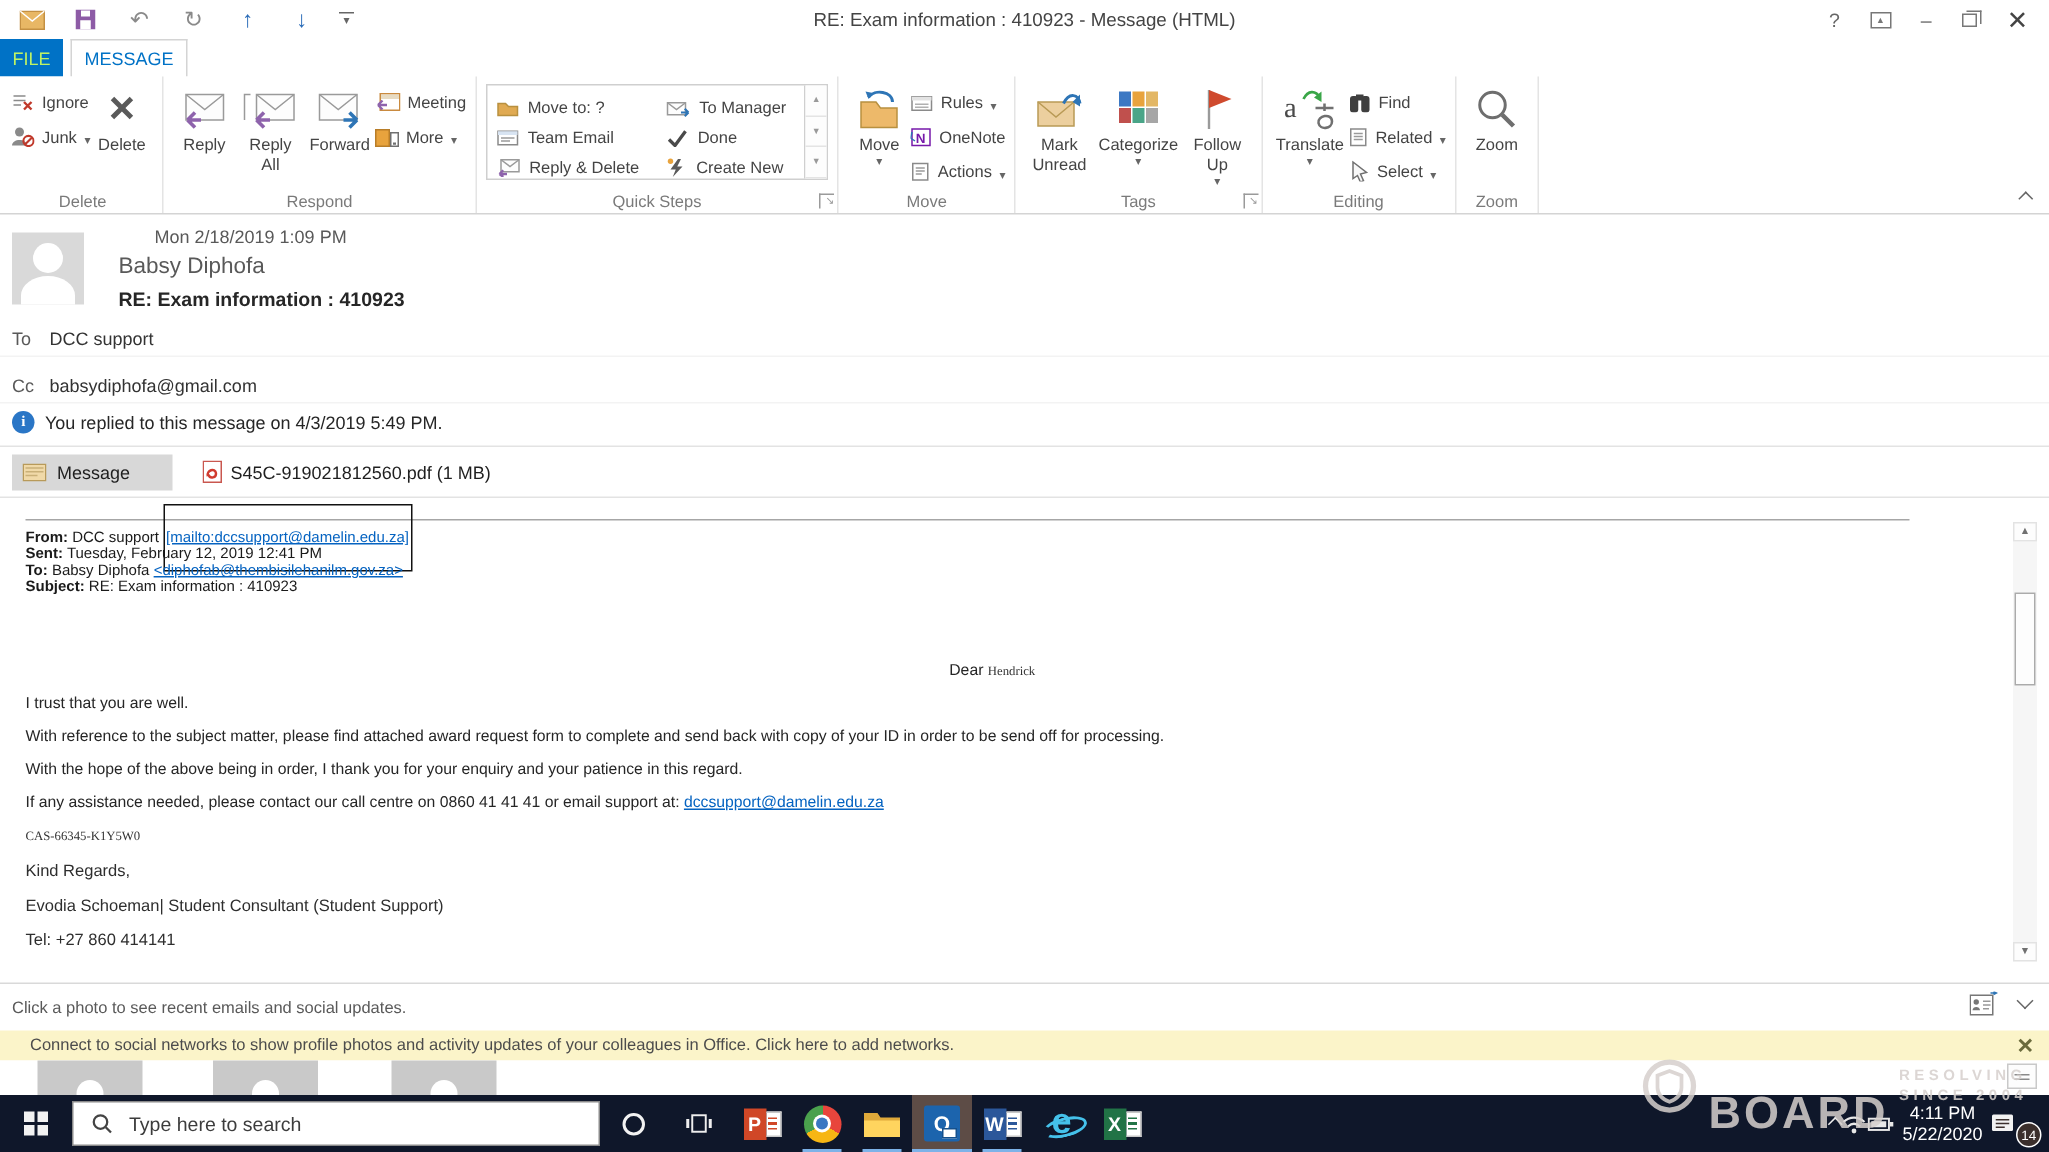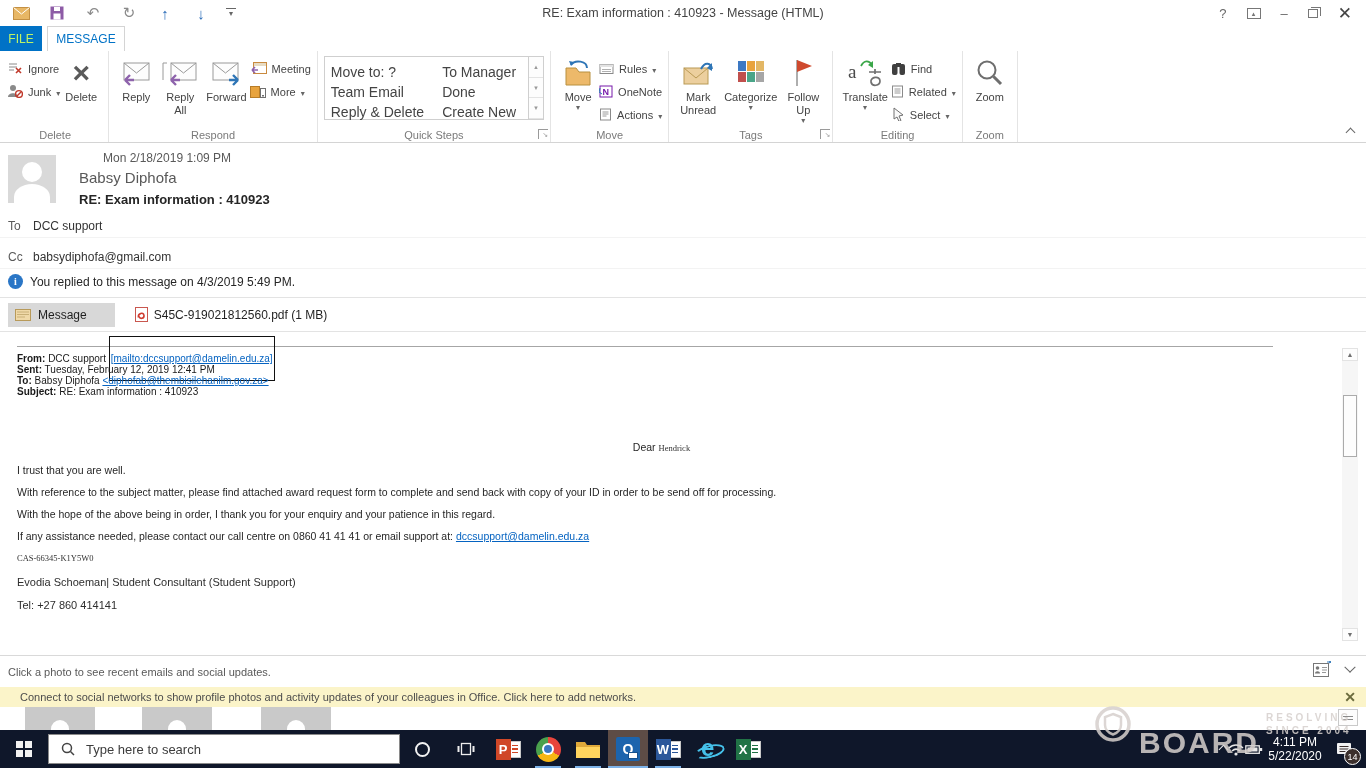--- a/index.html
+++ b/index.html
@@ -35,21 +35,21 @@
   .bigbtn { min-width:42px; display:flex; flex-direction:column; align-items:center; padding:1px 3px; font-size:11px; color:#444; text-align:center; line-height:13px; cursor:default; }
   .bicon { height:36px; display:flex; align-items:center; justify-content:center; }
   .blbl { max-width:62px; }
   .narrow { max-width:40px; }
   .scol { display:flex; flex-direction:column; gap:7px; padding-top:5px; }
   .sbtn { display:flex; align-items:flex-end; gap:5px; font-size:11px; color:#444; height:16px; cursor:default; }
   .caret { font-size:8px; color:#666; line-height:8px; }
   .bigx { font-size:30px; color:#5a5a5a; font-weight:bold; line-height:30px; }
   .qsbox { border:1px solid #cfcfcf; display:flex; margin-top:2px; background:#fff; }
   .qscol { display:flex; flex-direction:column; padding:1px 2px; }
-  .qsitem { display:flex; align-items:flex-start; gap:6px; font-size:14px; color:#444; height:20px; padding:0 10px 0 4px; cursor:default;flex-direction:column; }
+  .qsitem { display:flex; align-items:flex-end; gap:6px; font-size:11px; color:#444; height:20px; padding:0 10px 0 4px; cursor:default; }
   .qsscroll { width:15px; border-left:1px solid #cfcfcf; display:flex; flex-direction:column; }
   .qsscroll span { flex:1; border-bottom:1px solid #e4e4e4; font-size:6px; color:#9a9a9a; display:flex; align-items:center; justify-content:center; background:#fdfdfd; }
   .collapse-chev { position:absolute; right:12px; bottom:6px; width:7px; height:7px; border-top:1.5px solid #666; border-left:1.5px solid #666; transform:rotate(45deg); }
 
   
   .msghead { height:154px; position:relative; padding-top:8px; }
   .avatar { position:absolute; left:8px; top:12px; width:48px; height:48px; background:#d9d9d9; overflow:hidden; }
   .avatar::before { content:""; position:absolute; left:14px; top:7px; width:20px; height:20px; border-radius:50%; background:#fff; }
   .avatar::after { content:""; position:absolute; left:6px; top:29px; width:36px; height:26px; border-radius:50% 50% 0 0; background:#fff; }
   .hdate { margin-left:103px; font-size:12px; color:#595959; }
@@ -117,21 +117,21 @@
   .chrome::before { content:""; position:absolute; left:6.5px; top:6.5px; width:12px; height:12px; border-radius:50%; background:#fff; }
   .chrome::after { content:""; position:absolute; left:8.5px; top:8.5px; width:8px; height:8px; border-radius:50%; background:#3a77c2; }
   .olicon { width:24px; height:24px; background:#1c64ad; border-radius:2px; color:#fff; font-weight:bold; font-size:14px; display:flex; align-items:center; justify-content:center; position:relative; }
   .olicon b { position:absolute; right:2px; bottom:2px; width:10px; height:7px; background:#fff; border:1px solid #15508c; }
   .ie { position:relative; width:26px; height:26px; }
   .ie span { position:absolute; left:6px; top:-2px; font-size:24px; font-weight:bold; color:#45c1ea; }
   .ie::after { content:""; position:absolute; left:0; top:9px; width:26px; height:9px; border:2px solid #45c1ea; border-radius:50%; transform:rotate(-14deg); border-left-color:transparent; }
   .tray { margin-left:auto; display:flex; align-items:center; gap:0; padding-right:5px; }
   .chev-up { width:7px; height:7px; border-top:1.5px solid #eee; border-left:1.5px solid #eee; transform:rotate(45deg); }
   .clock { text-align:center; font-size:12px; color:#fff; line-height:14px; width:64px; }
-  .notif { position:relative; width:34px; height:30px; display:flex; align-items:center;justify-content:center; }
+  .notif { position:relative; width:34px; height:30px; display:flex; align-items:center; }
   .badge { position:absolute; right:0px; bottom:-1px; width:17px; height:17px; border-radius:50%; border:1px solid #fff; background:#3B2F2C; color:#fff; font-size:9px; display:flex; align-items:center; justify-content:center; }
 
   
   .watermark { position:absolute; left:1094px; top:701px; height:46px; display:flex; align-items:center; gap:7px; color:#d6d0cd; opacity:.85; z-index:40; pointer-events:none; }
   .wbrand { font-size:30px; font-weight:bold; letter-spacing:2px; line-height:30px;margin-top:37px; }
   .wtag { font-size:10px; font-weight:bold; letter-spacing:3px; line-height:13px; }
 </style>
 </head>
 <body>
 
@@ -510,20 +510,21 @@
       <div class="bp gap-top">
         <span>Dear</span> <span class="serif-sm">Hendrick</span>
       </div>
       <div class="bp">I trust that you are well.</div>
       <div class="bp">With reference to the subject matter, please find attached award request form to complete and send back with copy of your ID in order to be send off for processing.</div>
       <div class="bp">With the hope of the above being in order, I thank you for your enquiry and your patience in this regard.</div>
       <div class="bp">
         <span>If any assistance needed,  please contact our  call centre on 0860 41 41 41 or email support at: </span><a class="lnk">dccsupport@damelin.edu.za</a>
       </div>
       <div class="bp serif-sm">CAS-66345-K1Y5W0</div>
+      <div class="sigline">Kind Regards,</div>
       <div class="sigline">Evodia Schoeman| Student Consultant (Student Support)</div>
       <div class="sigline">Tel: +27 860 414141</div>
     </div>
 
     <div class="vscroll">
       <div class="sarr">▲</div>
       <div class="sthumb"></div>
       <div class="sarr dn">▼</div>
     </div>
   </div>

